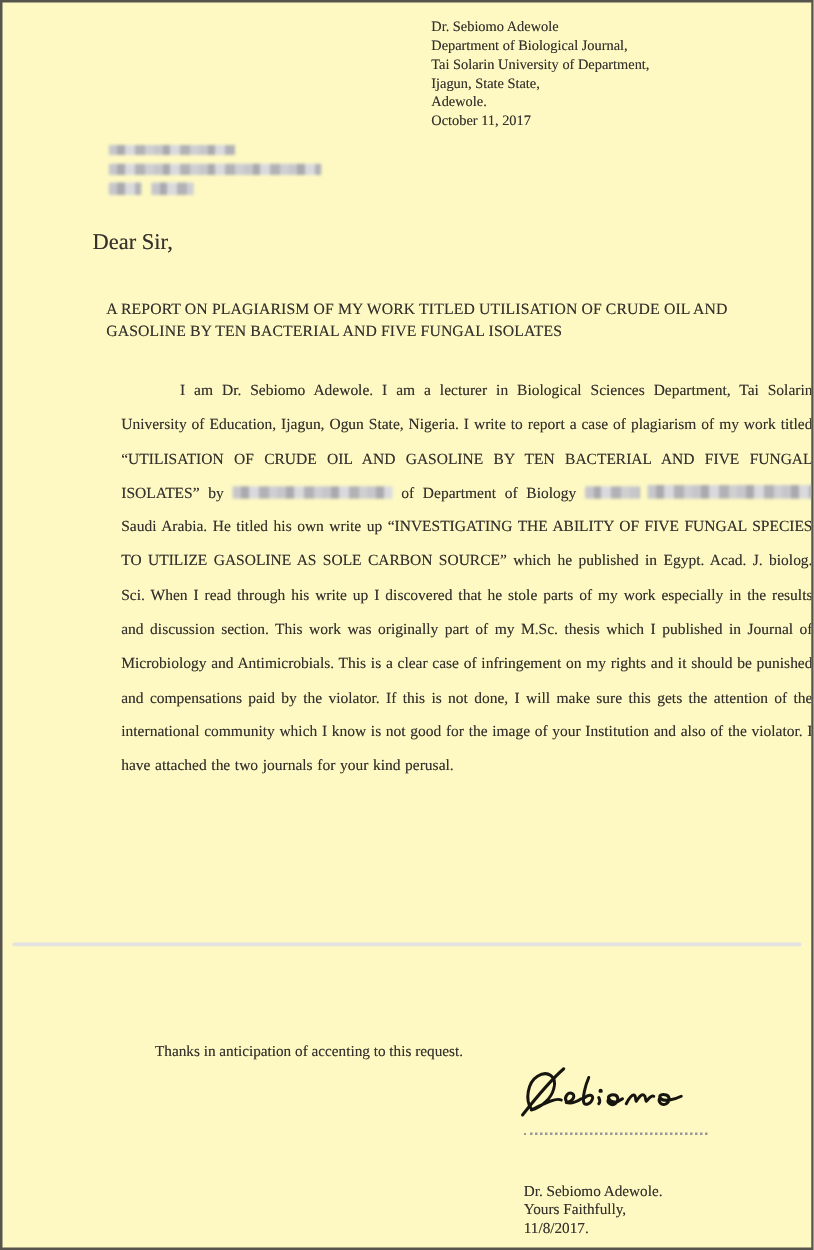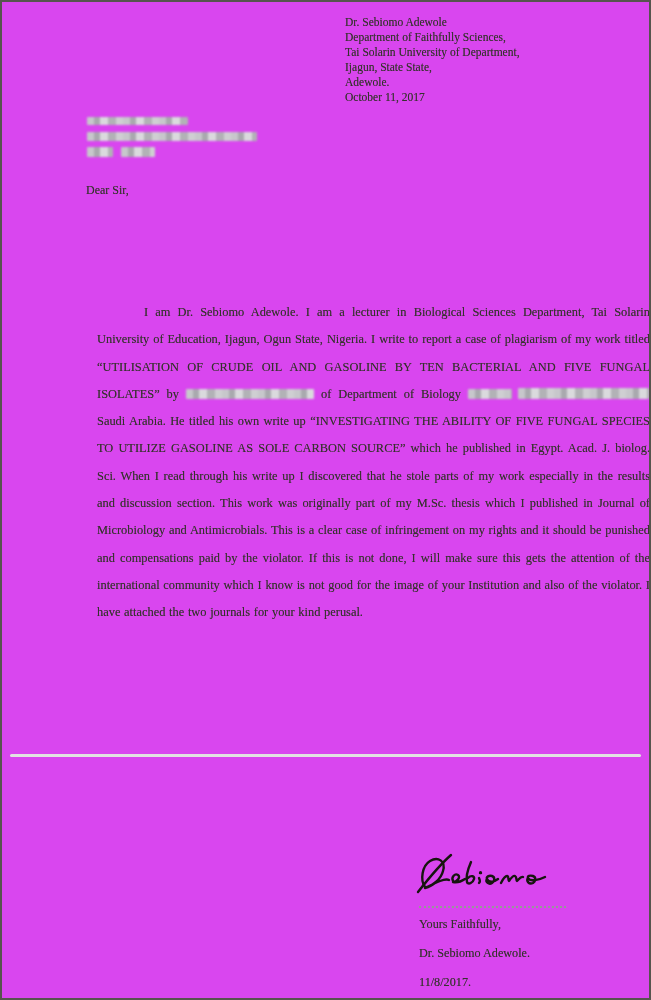--- a/index.html
+++ b/index.html
@@ -1,28 +1,28 @@
 <!DOCTYPE html>
 <html><head>
 <meta charset="utf-8">
 <style>
   html,body{margin:0;padding:0;background:#ffffff;}
   .page{
     position:relative;
     width:647px;height:996px;
     border:2px solid #57544e;
-    background:#d946ef;
+    background:#fef9c3;
     font-family:"Liberation Serif", serif;
     color:#35322d;
     overflow:hidden;
   }
   .txt{position:absolute; text-shadow:0 0 0.4px rgba(60,55,50,.55);}
   .sender{left:343px;top:13px;font-size:11.5px;line-height:15px;}
   .recipient{left:85px;top:109px;line-height:16px;}
-  .salutation{left:84px;top:181px;font-size:12px;}
+  .salutation{left:72px;top:181px;font-size:18px;}
   .subject{left:83px;top:237px;width:545px;font-size:12.6px;line-height:17.5px;letter-spacing:.1px;}
   .body-par{
     left:65px;top:297px;width:553px;
     font-size:12.4px;line-height:27.3px;
     text-align:justify;text-indent:47px;
     word-spacing:.6px;
     margin-left:30px;
   }
   .redact{
     display:inline-block;
@@ -36,48 +36,50 @@
   .divider{
     position:absolute;left:8px;top:752px;width:631px;height:3px;
     background:#e2e2e2;border-radius:2px;
   }
   .thanks{left:122px;top:832px;font-size:12.2px;}
   .signature-wrap{position:absolute;left:413px;top:850px;width:145px;height:44px;}
   .sig-line{
     position:absolute;left:417px;top:904px;width:147px;height:0;
     border-top:2px dotted #97979a;
   }
-  .valediction{left:417px;top:915px;font-size:12.2px;}
+  .valediction{left:417px;top:958px;font-size:12.2px;}
   .signatory{left:417px;top:944px;font-size:12.2px;}
   .sig-date{left:417px;top:973px;font-size:12.2px;text-align:center;}
   svg .ink{fill:none;stroke:#17150f;stroke-width:2.4;stroke-linecap:round;stroke-linejoin:round;}
 </style>
 </head>
 <body>
 
 <div class="page">
 
   <div class="txt sender">
     <div>Dr. Sebiomo Adewole</div>
-    <div>Department of Faithfully Sciences,</div>
+    <div>Department of Biological Journal,</div>
     <div>Tai Solarin University of Department,</div>
     <div>Ijagun, State State,</div>
     <div>Adewole.</div>
     <div>October 11, 2017</div>
   </div>
 
   <div class="txt recipient"><span class="redact" style="width: 101px; height: 8px;"></span><br><span class="redact" style="width: 170px; height: 9px;"></span><br><span class="redact" style="width: 26px; height: 10px;"></span><span class="gap" style="width: 8px;"></span><span class="redact" style="width: 34px; height: 10px;"></span></div>
 
   <div class="txt salutation">Dear Sir,</div>
 
+  <div class="txt subject">A REPORT ON PLAGIARISM OF MY WORK TITLED UTILISATION OF CRUDE OIL AND GASOLINE BY TEN BACTERIAL AND FIVE FUNGAL ISOLATES</div>
 
   <div class="txt body-par"><span>I am Dr. Sebiomo Adewole. I am a lecturer in Biological Sciences Department, Tai Solarin University of Education, Ijagun, Ogun State, Nigeria. I write to report a case of plagiarism of my work titled “UTILISATION OF CRUDE OIL AND GASOLINE BY TEN BACTERIAL AND FIVE FUNGAL ISOLATES” by </span><span class="redact" style="width: 128px; height: 10px;"></span><span> of Department of Biology </span><span class="redact" style="width: 44px; height: 10px;"></span><span class="gap" style="width: 6px;"></span><span class="redact" style="width: 132px; height: 11px;"></span><span> Saudi Arabia. He titled his own write up “INVESTIGATING THE ABILITY OF FIVE FUNGAL SPECIES TO UTILIZE GASOLINE AS SOLE CARBON SOURCE” which he published in Egypt. Acad. J. biolog. Sci. When I read through his write up I discovered that he stole parts of my work especially in the results and discussion section. This work was originally part of my M.Sc. thesis which I published in Journal of Microbiology and Antimicrobials. This is a clear case of infringement on my rights and it should be punished and compensations paid by the violator. If this is not done, I will make sure this gets the attention of the international community which I know is not good for the image of your Institution and also of the violator. I have attached the two journals for your kind perusal.</span></div>
 
   <div class="divider"></div>
 
+  <div class="txt thanks">Thanks in anticipation of accenting to this request.</div>
 
   <div class="signature-wrap">
     <svg width="145" height="44" viewBox="0 0 145 44">
       <path class="ink" d="M36,3 C28,10 14,26 3,40"></path>
       <path class="ink" d="M10,35 C5,28 7,14 15,9 C23,4 31,9 28,19 C26,27 18,34 10,36 C22,30 30,26 34,28"></path>
       <path class="ink" d="M38,29 C36,25 40,21 43,23 C46,25 42,30 38,30 C42,31 47,29 50,27"></path>
       <path class="ink" d="M56,10 C53,17 51,26 52,30 C53,33 58,31 59,27 C60,24 56,23 53,26"></path>
       <path class="ink" d="M64,26 C65,28 65,30 64,31 M65,21 C65,20 66,20 66,21"></path>
       <path class="ink" d="M72,27 C70,30 74,33 77,31 C80,29 80,25 77,24 C74,23 71,25 72,27 C74,31 79,30 83,27"></path>
       <path class="ink" d="M86,31 C88,27 90,24 92,24 C94,24 93,28 94,29 C96,26 98,23 100,24 C102,25 101,28 102,29 C104,27 106,24 108,25"></path>

